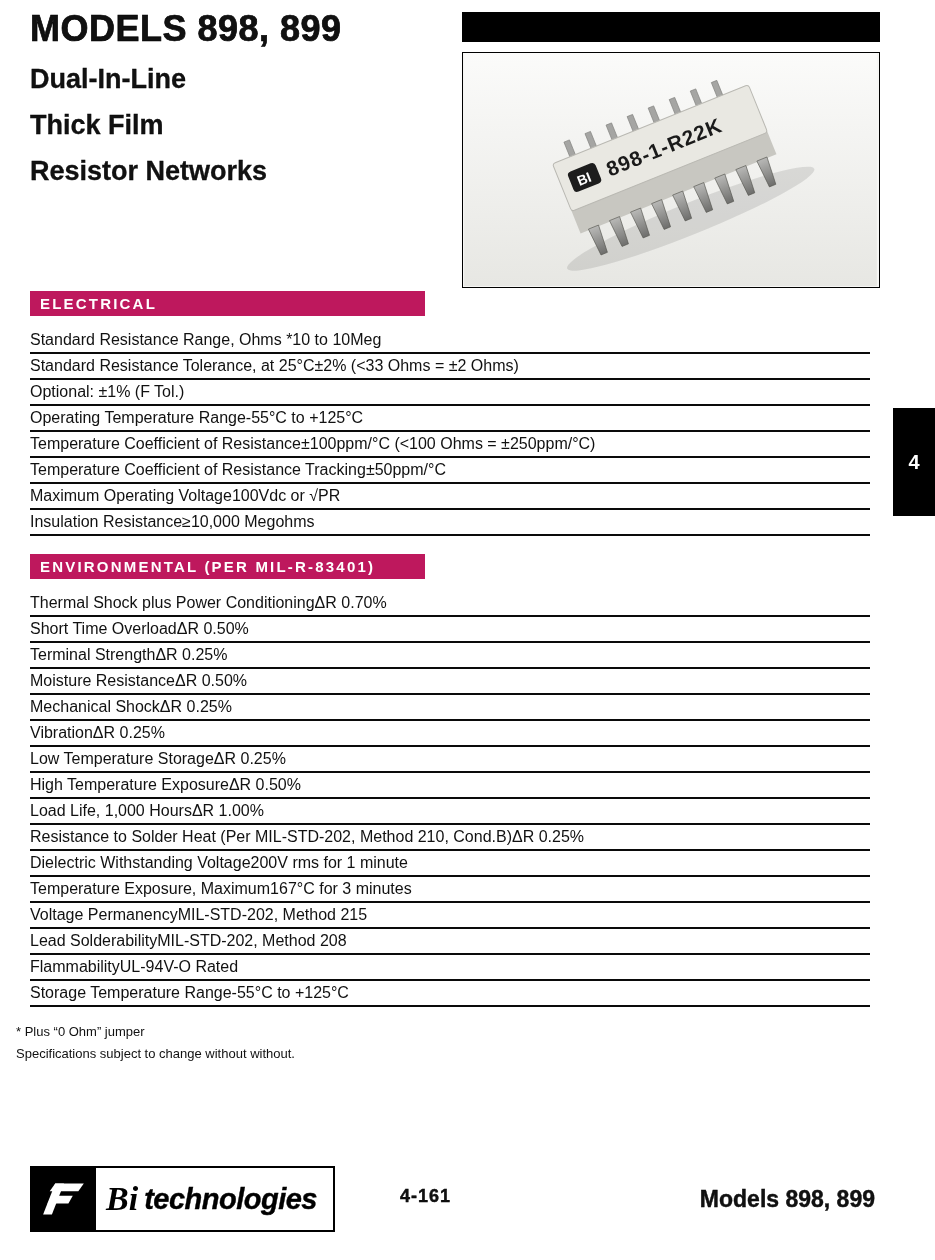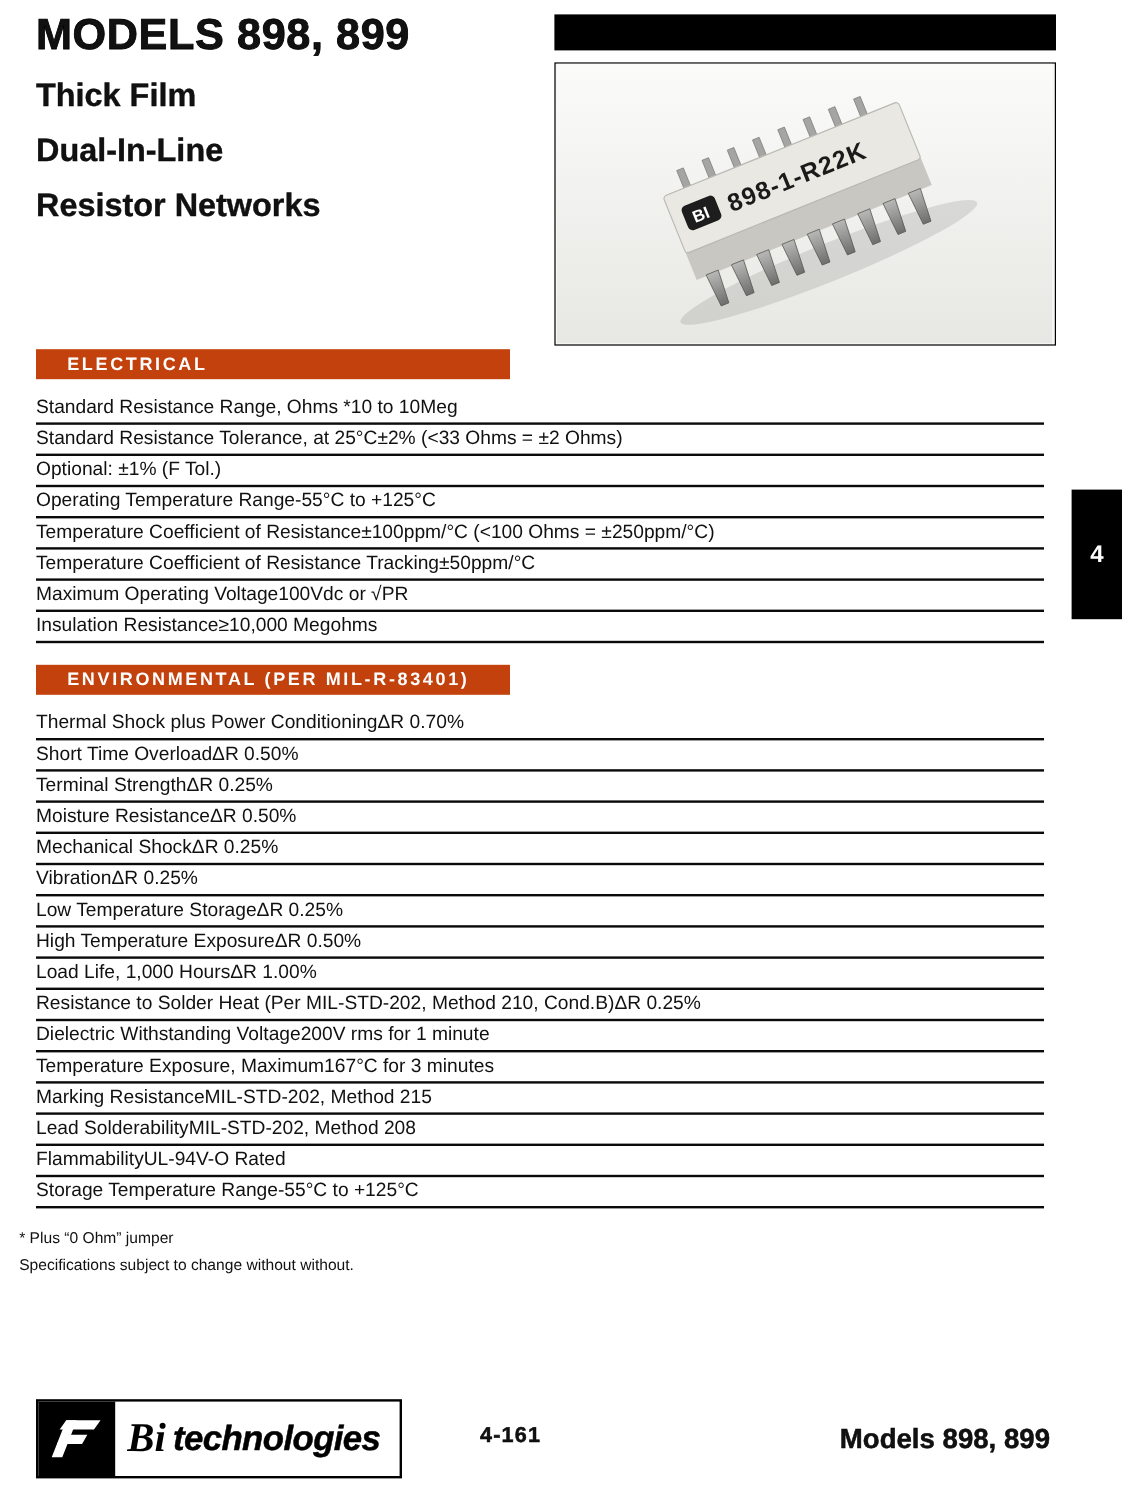--- a/index.html
+++ b/index.html
@@ -30,23 +30,23 @@
     position:absolute; left:462px; top:52px; width:418px; height:236px;
     border:1.5px solid #000; background:#f6f6f4; overflow:hidden;
   }
   .photo-frame svg { display:block; }
 
   
   .section { position:absolute; left:30px; width:840px; }
   .section-electrical { top:291px; }
   .section-environmental { top:554px; }
   .section-bar {
-    width:395px; height:25px; background:#c2410c; color:#fff;
+    width:395px; height:25px; background:#be185d; color:#fff;
     font-size:15px; font-weight:bold; letter-spacing:2.2px;
-    line-height:25px; padding-left:26px;
+    line-height:25px; padding-left:10px;
   }
   .spec-table { margin-top:12px; }
   .spec-row {
     display:flex; align-items:center;
     height:26px; border-bottom:2px solid #0a0a0a;
     font-size:16px;
   }
   .spec-label { white-space:nowrap; }
   .spec-value { white-space:nowrap; text-align:right; }
 
@@ -84,22 +84,22 @@
     font-size:23px; font-weight:800; -webkit-text-stroke:0.4px #000;
   }
 </style>
 </head>
 <body>
 
 <div class="page">
 
   <h1 class="main-title">MODELS 898, 899</h1>
   <div class="subtitle-block">
+    <div class="subtitle-line">Dual-In-Line</div>
     <div class="subtitle-line">Thick Film</div>
-    <div class="subtitle-line">Dual-In-Line</div>
     <div class="subtitle-line">Resistor Networks</div>
   </div>
 
   <div class="top-black-bar"></div>
 
   <div class="photo-frame">
     <svg viewBox="0 0 418 236" width="415" height="233">
       <defs>
         <linearGradient id="pg" x1="0" y1="0" x2="0" y2="1">
           <stop offset="0" stop-color="#fbfbfa"></stop>
@@ -231,21 +231,21 @@
         </div>
         <div class="spec-row">
           <span class="spec-label">Dielectric Withstanding Voltage</span>
           <span class="spec-value">200V rms for 1 minute</span>
         </div>
         <div class="spec-row">
           <span class="spec-label">Temperature Exposure, Maximum</span>
           <span class="spec-value">167°C for 3 minutes</span>
         </div>
         <div class="spec-row">
-          <span class="spec-label">Marking Resistance</span>
+          <span class="spec-label">Voltage Permanency</span>
           <span class="spec-value">MIL-STD-202, Method 215</span>
         </div>
         <div class="spec-row">
           <span class="spec-label">Lead Solderability</span>
           <span class="spec-value">MIL-STD-202, Method 208</span>
         </div>
         <div class="spec-row">
           <span class="spec-label">Flammability</span>
           <span class="spec-value">UL-94V-O Rated</span>
         </div>

